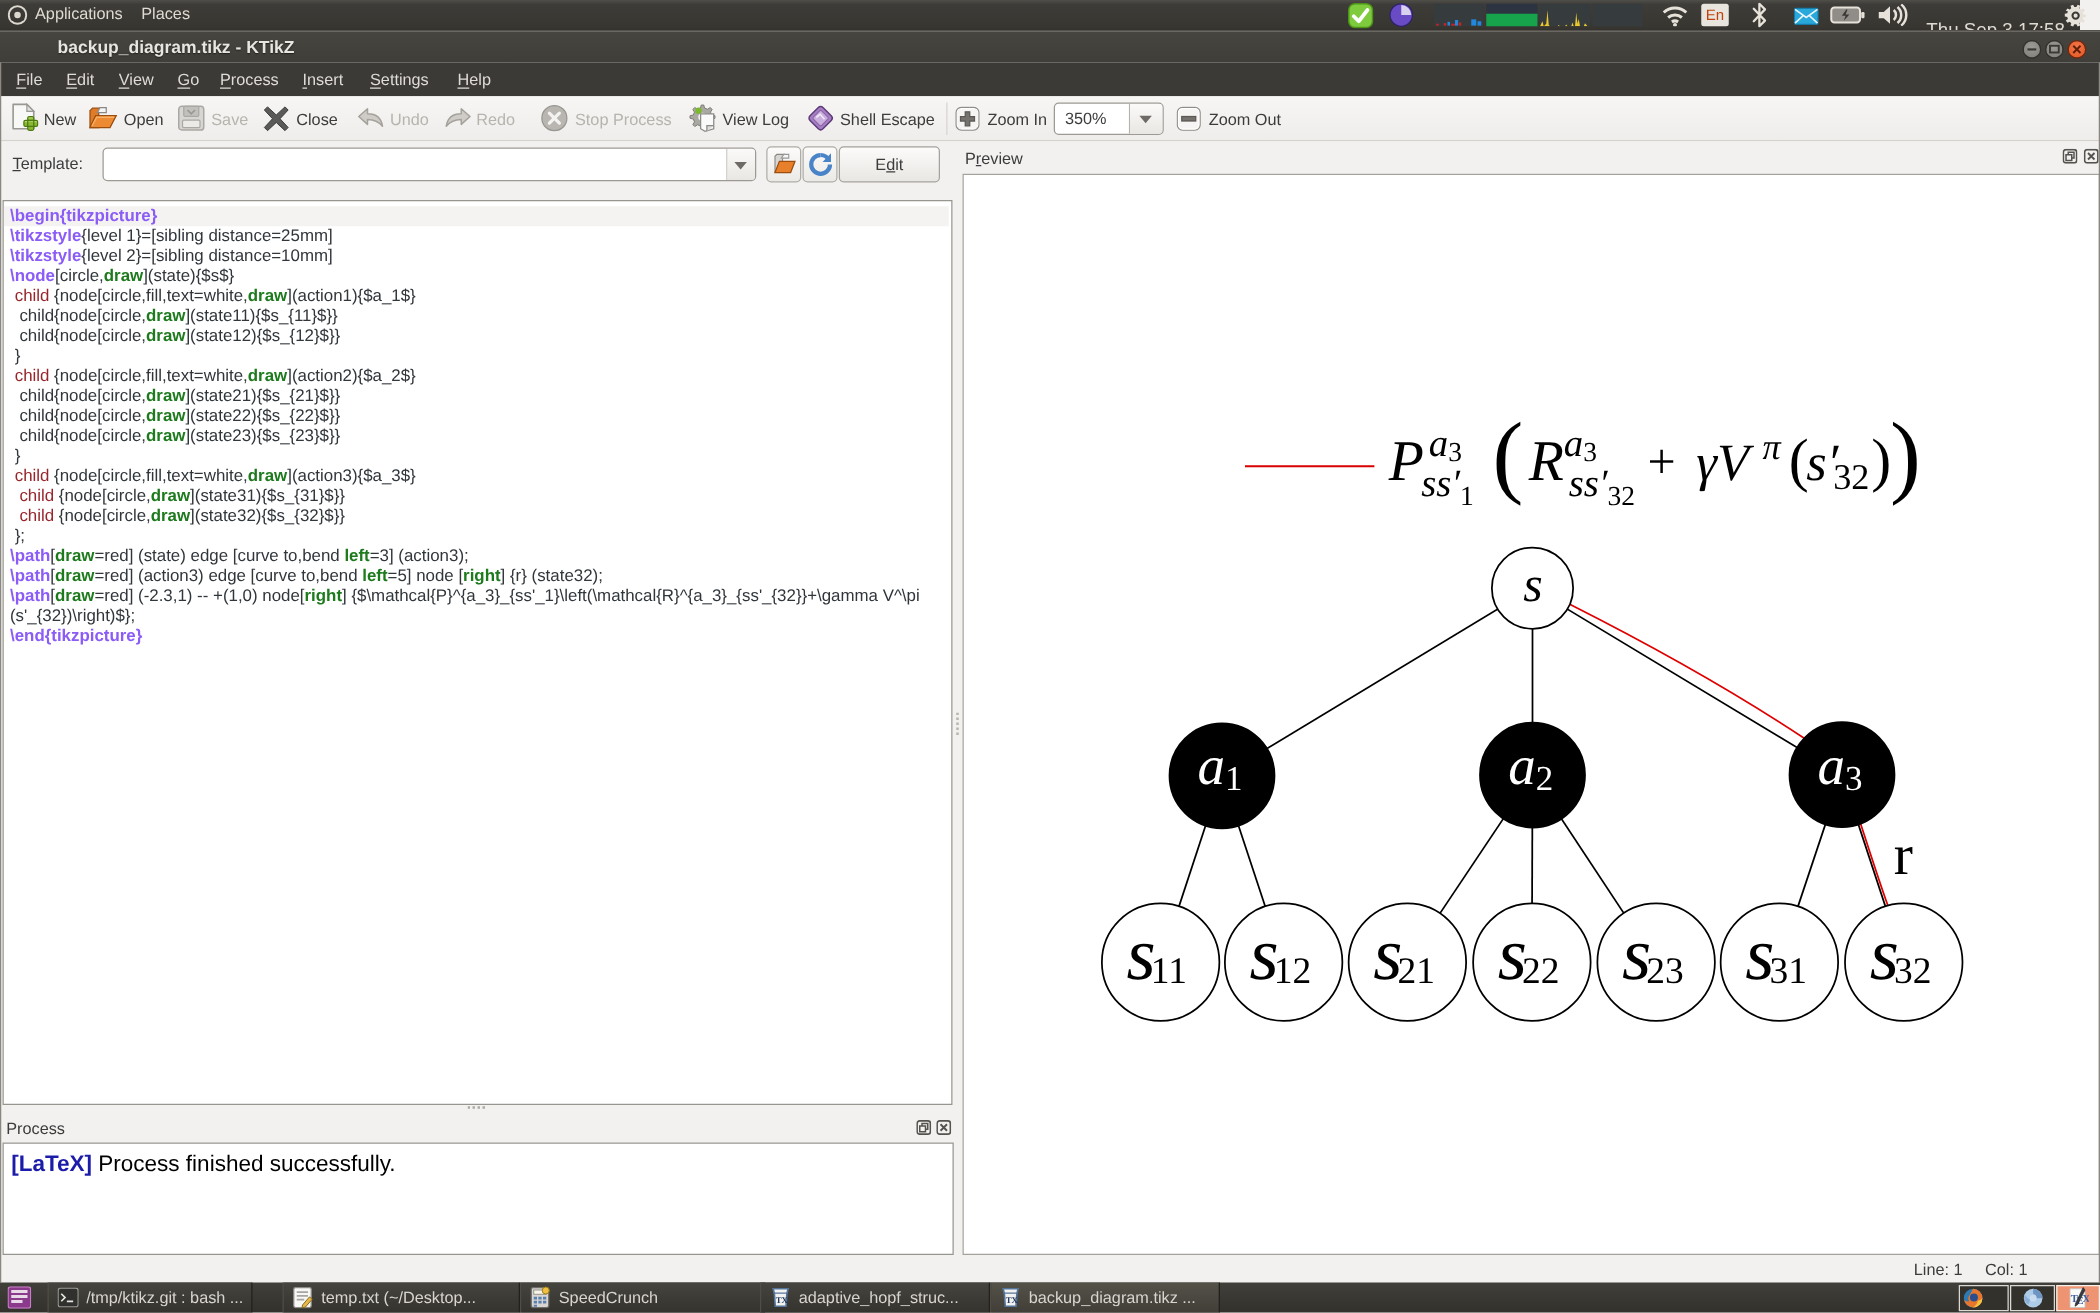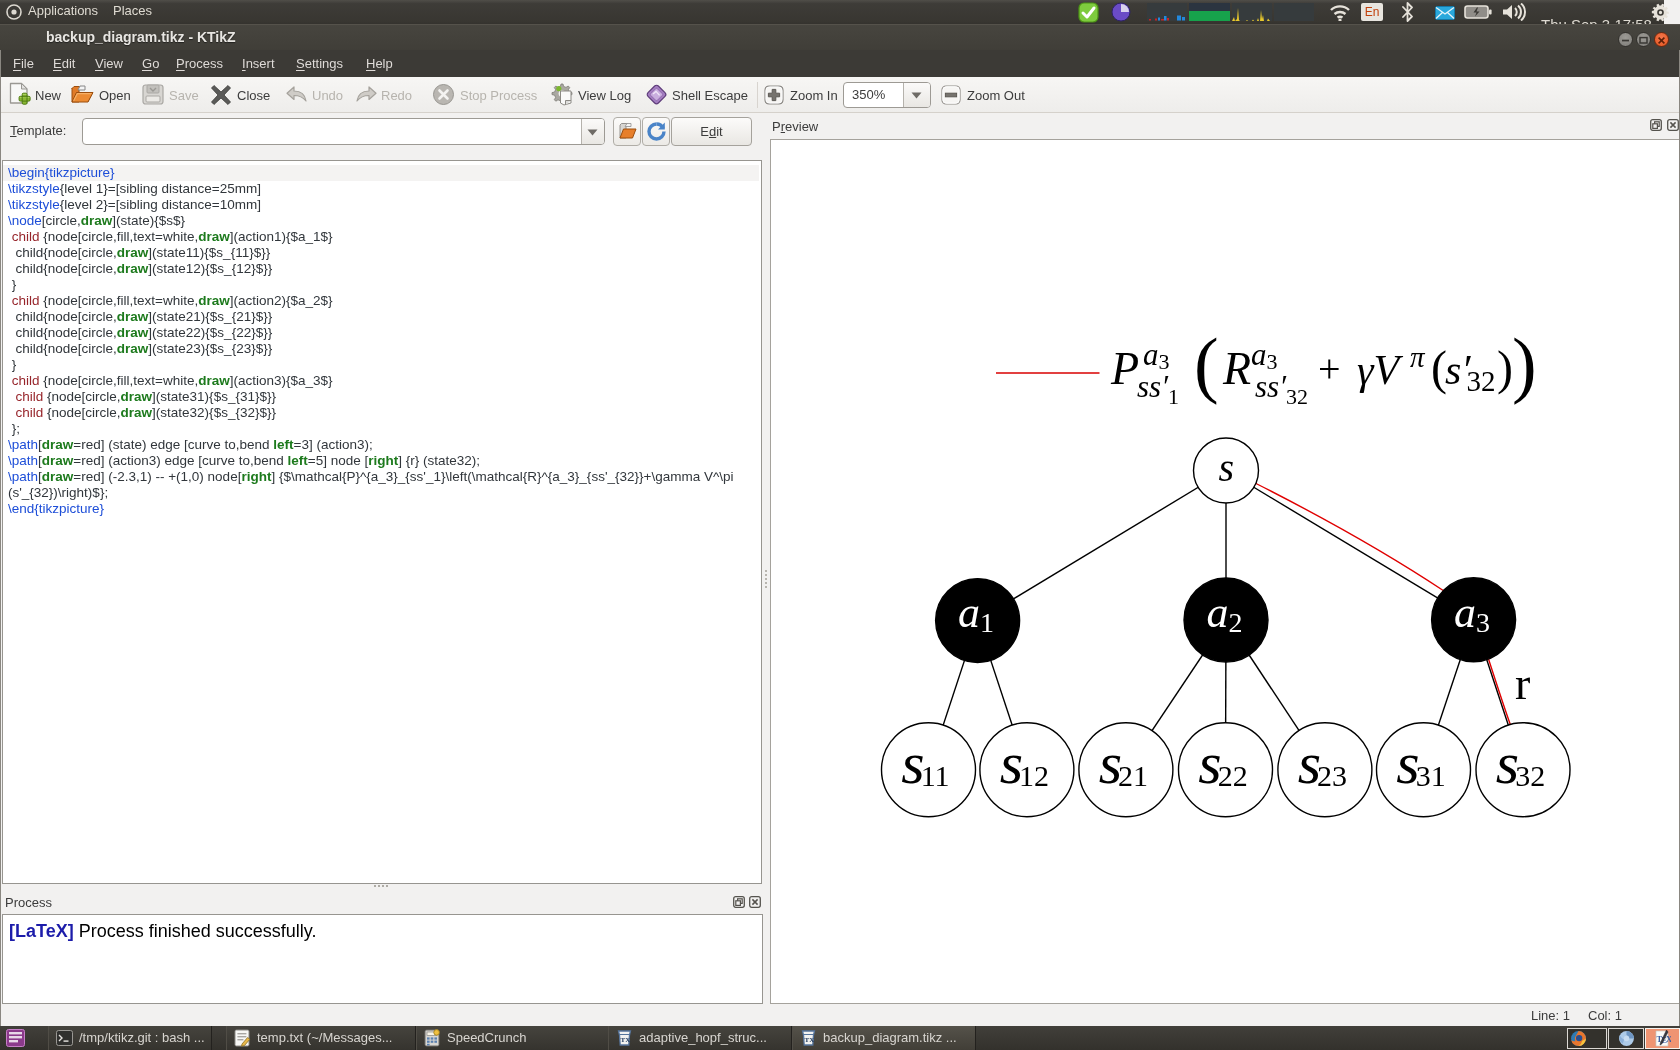--- a/index.html
+++ b/index.html
@@ -25,21 +25,21 @@
 
 #editor{position:absolute;left:2px;top:160px;width:760px;height:724px;background:#fff;border:1px solid #979590;box-sizing:border-box;overflow:hidden}
 #messages-title{position:absolute;left:5px;top:895px;font-size:13px;color:#3c3c3c}
 #msgbox{position:absolute;left:2px;top:914px;width:761px;height:90px;background:#fff;border:1px solid #979590;box-sizing:border-box;font-size:18px}
 #preview{position:absolute;left:770px;top:139px;width:910px;height:865px;background:#fff;border:1px solid #a5a29c;box-sizing:border-box}
 #prevlabel{position:absolute;left:772px;top:119px;font-size:13px;color:#3c3c3c}
 
 #code{position:absolute;left:0;top:4px;width:756px;font-size:13.5px;line-height:16px;color:#31363b;font-family:"Liberation Sans",sans-serif}
 #code div{padding-left:5px;height:16px;white-space:pre}
 #code .cur{background:#f4f3f2}
-.kc{color:#1d4ed8;font-weight:normal}
+.kc{color:#8b5cf6;font-weight:bold}
 .kr{color:#97252b}
 .kg{color:#1d7a1d;font-weight:bold}
 
 #statusbar{position:absolute;left:0;top:1005px;width:1680px;height:21px;background:#f2f1f0;font-size:13px;color:#3c3c3c}
 
 #taskbar{position:absolute;left:0;top:1026px;width:1680px;height:24px;background:linear-gradient(#413f3a,#33312c);font-size:13px;color:#d8d5d0}
 .task{position:absolute;top:0;height:24px;box-sizing:border-box;border-left:1px solid #504d46;border-right:1px solid #23211e}
 .task .tlbl{position:absolute;top:4px;left:30px;white-space:nowrap;overflow:hidden}
 </style></head>
 <body>
@@ -381,37 +381,37 @@
 </div>
 <div class="abs" style="left:0;top:50px;width:1px;height:976px;background:#8a8781"></div>
 <div class="abs" style="left:1679px;top:50px;width:1px;height:976px;background:#8a8781"></div>
 <div id="taskbar">
  <svg class="abs" style="left:6px;top:3px" width="19" height="18" viewBox="0 0 19 18">
       <rect x="0.5" y="0.5" width="18" height="17" rx="2" fill="#8b3a8b" stroke="#c77ec7" stroke-width="1"></rect>
       <rect x="3" y="3" width="13" height="2.4" fill="#e8d8e8"></rect>
       <rect x="3" y="7" width="13" height="2.4" fill="#e8d8e8"></rect>
       <rect x="3" y="11" width="9" height="2.4" fill="#e8d8e8"></rect>
     </svg>
- <div class="task" style="left:48px;width:164px;background:linear-gradient(#46443e,#35332e)">
+ <div class="task" style="left:38px;width:164px;background:linear-gradient(#46443e,#35332e)">
   <svg class="abs" style="left:7px;top:4px" width="17" height="16" viewBox="0 0 17 16">
         <rect x="0.5" y="0.5" width="16" height="15" rx="2" fill="#30302e" stroke="#9a9894" stroke-width="1"></rect>
         <path d="M3 5 L6 8 L3 11" fill="none" stroke="#e6e4e0" stroke-width="1.4"></path>
         <rect x="7.5" y="10.4" width="5" height="1.4" fill="#e6e4e0"></rect>
       </svg>
   <span class="tlbl">/tmp/ktikz.git : bash ...</span>
  </div>
  <div class="task" style="left:226px;width:190px;background:linear-gradient(#46443e,#35332e)">
   <svg class="abs" style="left:7px;top:3px" width="17" height="18" viewBox="0 0 17 18">
         <rect x="1" y="1" width="14" height="16" rx="1.4" fill="#f7f7f5" stroke="#8c8a85" stroke-width="1"></rect>
         <rect x="3.4" y="4" width="9" height="1.4" fill="#a8a6a2"></rect>
         <rect x="3.4" y="7" width="9" height="1.4" fill="#a8a6a2"></rect>
         <rect x="3.4" y="10" width="6" height="1.4" fill="#a8a6a2"></rect>
         <path d="M8 15 L13.6 8.5 L15.8 10.3 L10.4 16.6 L7.6 17.2 Z" fill="#e8b84a" stroke="#8a6d1e" stroke-width="0.8"></path>
       </svg>
-  <span class="tlbl">temp.txt (~/Messages...</span>
+  <span class="tlbl">temp.txt (~/Desktop...</span>
  </div>
  <div class="task" style="left:416px;width:196px;background:linear-gradient(#46443e,#35332e)">
   <svg class="abs" style="left:7px;top:3px" width="16" height="18" viewBox="0 0 16 18">
         <rect x="1" y="1" width="14" height="16" rx="1.6" fill="#d8d6d2" stroke="#6e6c68" stroke-width="1"></rect>
         <rect x="3" y="3" width="10" height="3.4" fill="#f8f4e8" stroke="#8a8884" stroke-width="0.7"></rect>
         <g fill="#5a80b0">
           <rect x="3" y="8.4" width="2.6" height="2.2"></rect>
           <rect x="6.7" y="8.4" width="2.6" height="2.2"></rect>
           <rect x="10.4" y="8.4" width="2.6" height="2.2"></rect>
           <rect x="3" y="11.6" width="2.6" height="2.2"></rect>

